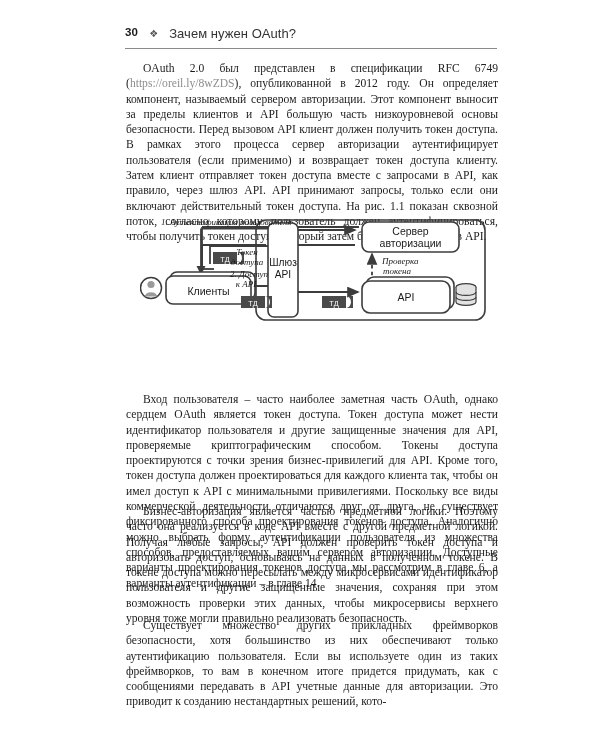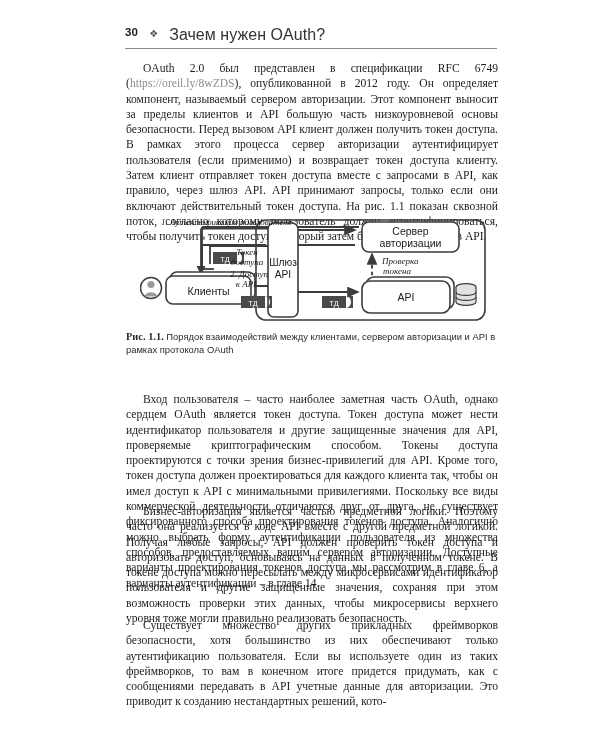--- a/index.html
+++ b/index.html
@@ -39,21 +39,21 @@
   .runhead .orn {
     margin-left: 11px;
     margin-right: 11px;
     font-size: 10px;
     line-height: 13px;
     color: #555;
     position: relative;
     top: 1px;
   }
   .runhead .chap {
-    font-size: 16px;
+    font-size: 13px;
     color: #333;
     letter-spacing: .05px;
   }
   .rule {
     position: absolute;
     left: 125px; top: 48px;
     width: 372px; height: 1px;
     background: #8a8a8a;
   }
 
@@ -223,23 +223,20 @@
       <text x="107" y="51" text-anchor="middle" font-family="Liberation Serif, DejaVu Serif, serif" font-style="italic" font-size="9" fill="#1a1a1a">доступа</text>
 
       <text x="109" y="63" text-anchor="middle" font-family="Liberation Serif, DejaVu Serif, serif" font-style="italic" font-size="9" fill="#1a1a1a">2. Доступ</text>
       <text x="106" y="72.5" text-anchor="middle" font-family="Liberation Serif, DejaVu Serif, serif" font-style="italic" font-size="9" fill="#1a1a1a">к API</text>
 
       <text x="242" y="50" font-family="Liberation Serif, DejaVu Serif, serif" font-style="italic" font-size="9" fill="#1a1a1a">Проверка</text>
       <text x="243" y="60" font-family="Liberation Serif, DejaVu Serif, serif" font-style="italic" font-size="9" fill="#1a1a1a">токена</text>
     </svg>
   </div>
 
-  <div class="caption">
-    <b>Рис. 1.1.</b><span> Порядок взаимодействий между клиентами, сервером авторизации и API в рамках протокола OAuth</span>
-  </div>
 
   <div class="col" id="para2">
     <p class="ind">Вход пользователя – часто наиболее заметная часть OAuth, однако сердцем OAuth является токен доступа. Токен доступа может нести идентификатор пользователя и другие защищенные значения для API, проверяемые криптографическим способом. Токены доступа проектируются с точки зрения бизнес-привилегий для API. Кроме того, токен доступа должен проектироваться для каждого клиента так, чтобы он имел доступ к API с минимальными привилегиями. Поскольку все виды коммерческой деятельности отличаются друг от друга, не существует фиксированного способа проектирования токенов доступа. Аналогично можно выбрать форму аутентификации пользователя из множества способов, предоставляемых вашим сервером авторизации. Доступные варианты проектирования токенов доступа мы рассмотрим в главе 6, а варианты аутентификации – в главе 14.</p>
   </div>
 
   <div class="col" id="para3">
     <p class="ind">Бизнес-авторизация является частью предметной логики. Поэтому часто она реализуется в коде API вместе с другой предметной логикой. Получая любые запросы, API должен проверить токен доступа и авторизовать доступ, основываясь на данных в полученном токене. В токене доступа можно пересылать между микросервисами идентификатор пользователя и другие защищенные значения, сохраняя при этом возможность проверки этих данных, чтобы микросервисы верхнего уровня тоже могли правильно реализовать безопасность.</p>
   </div>
 
   <div class="col" id="para4">

